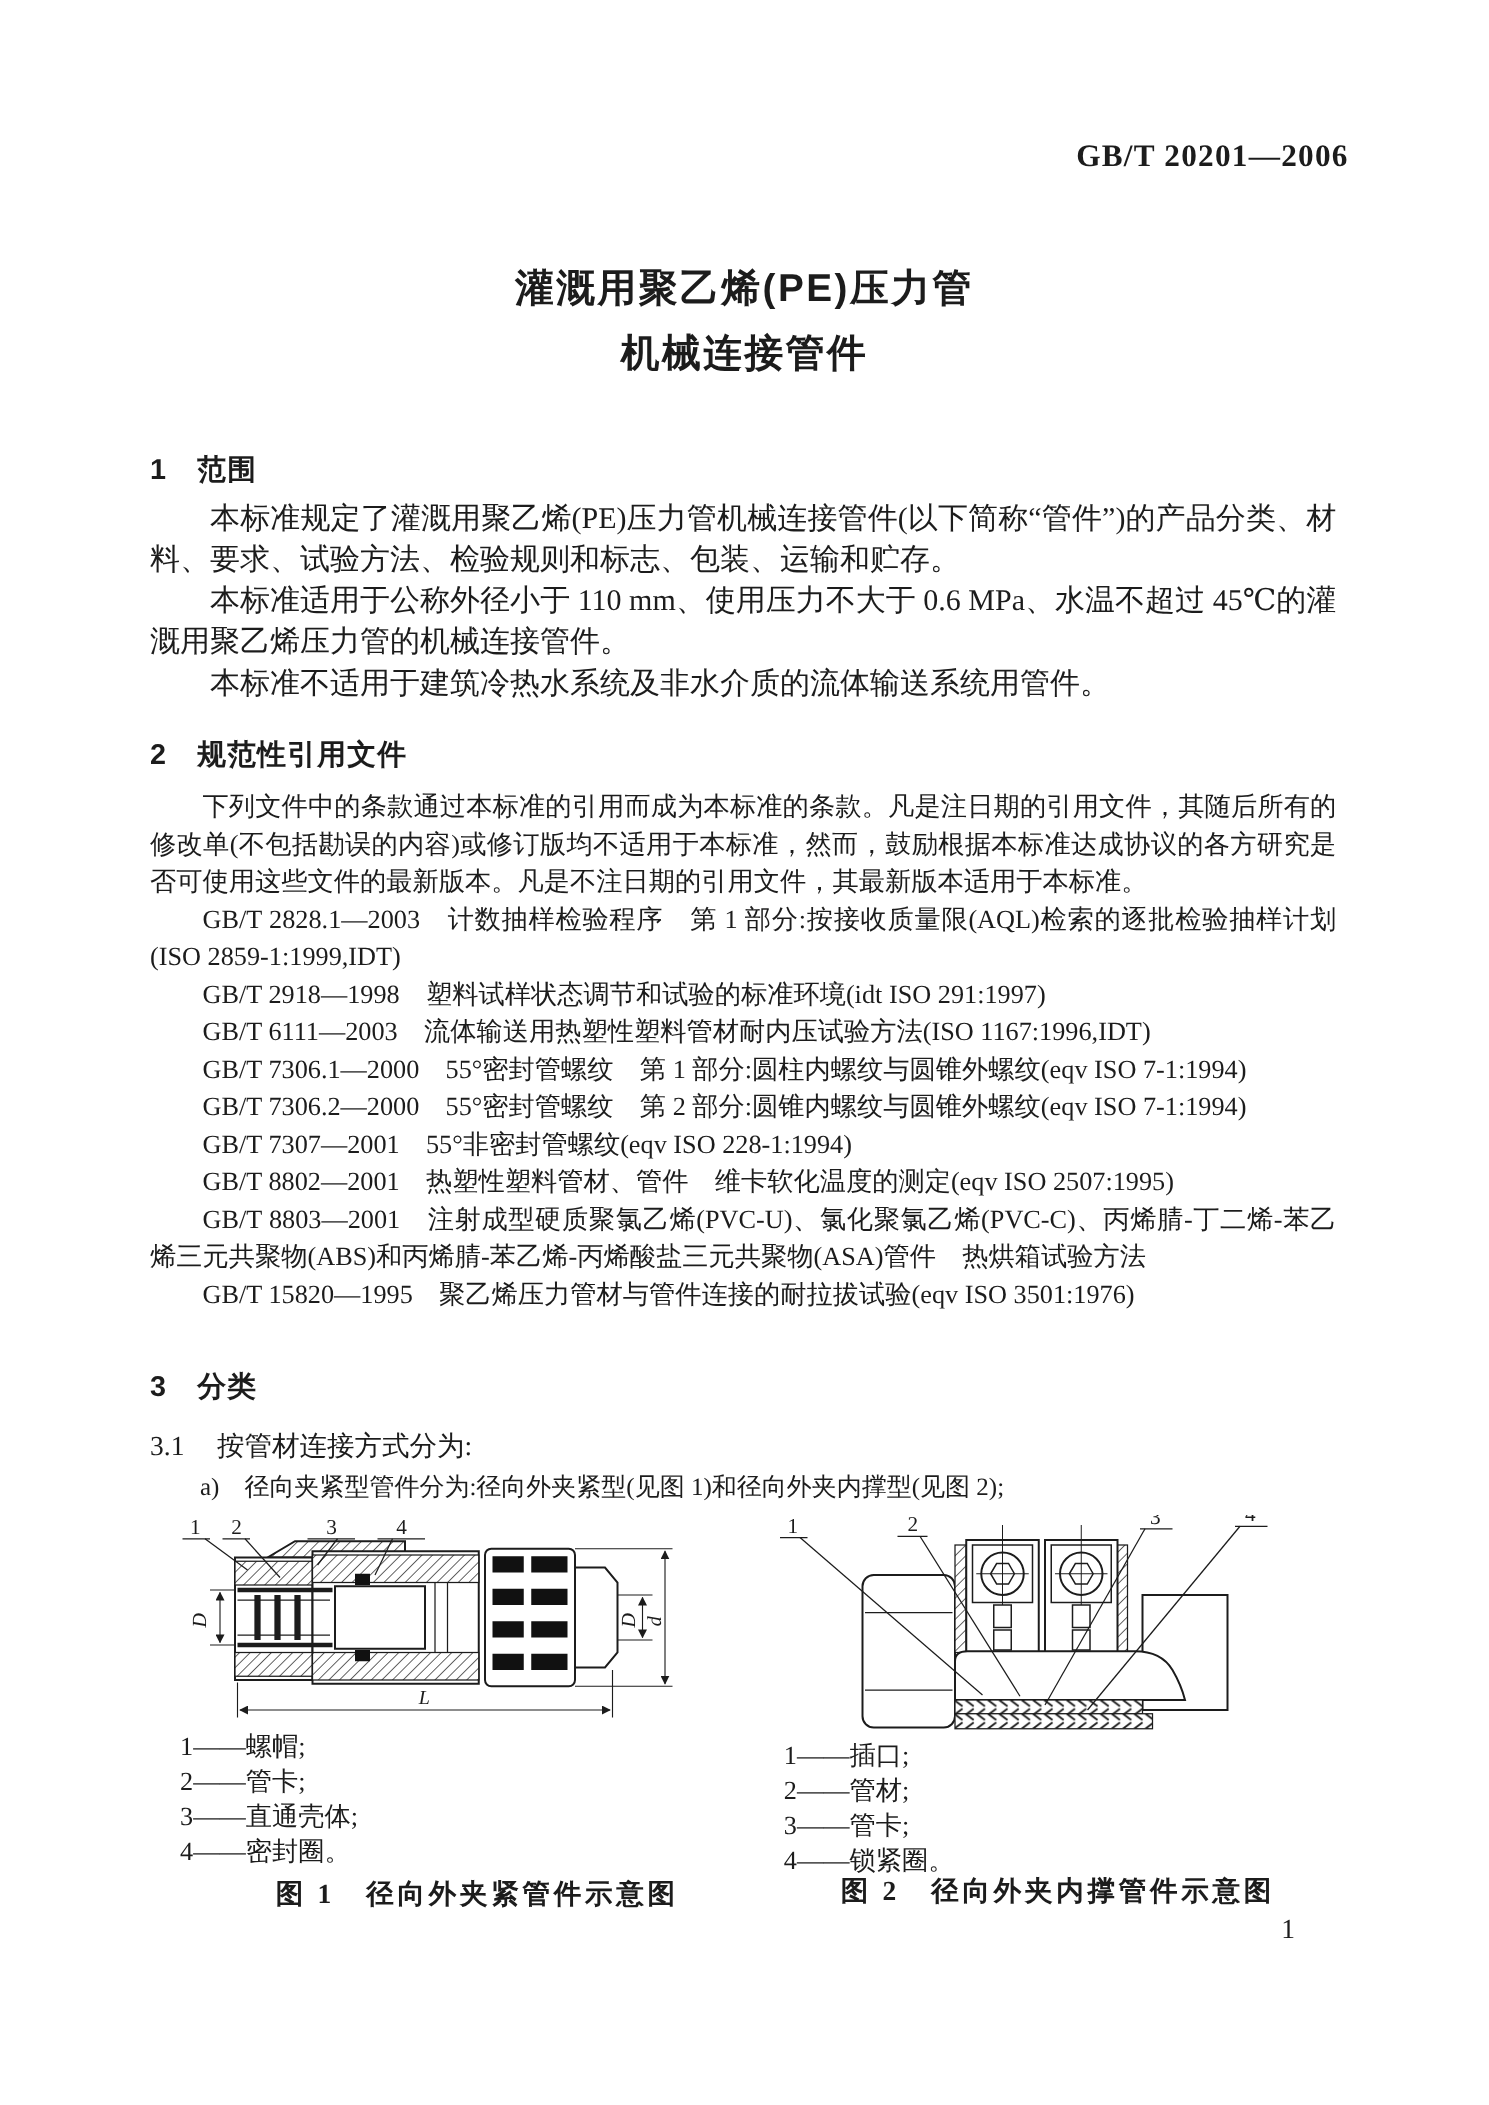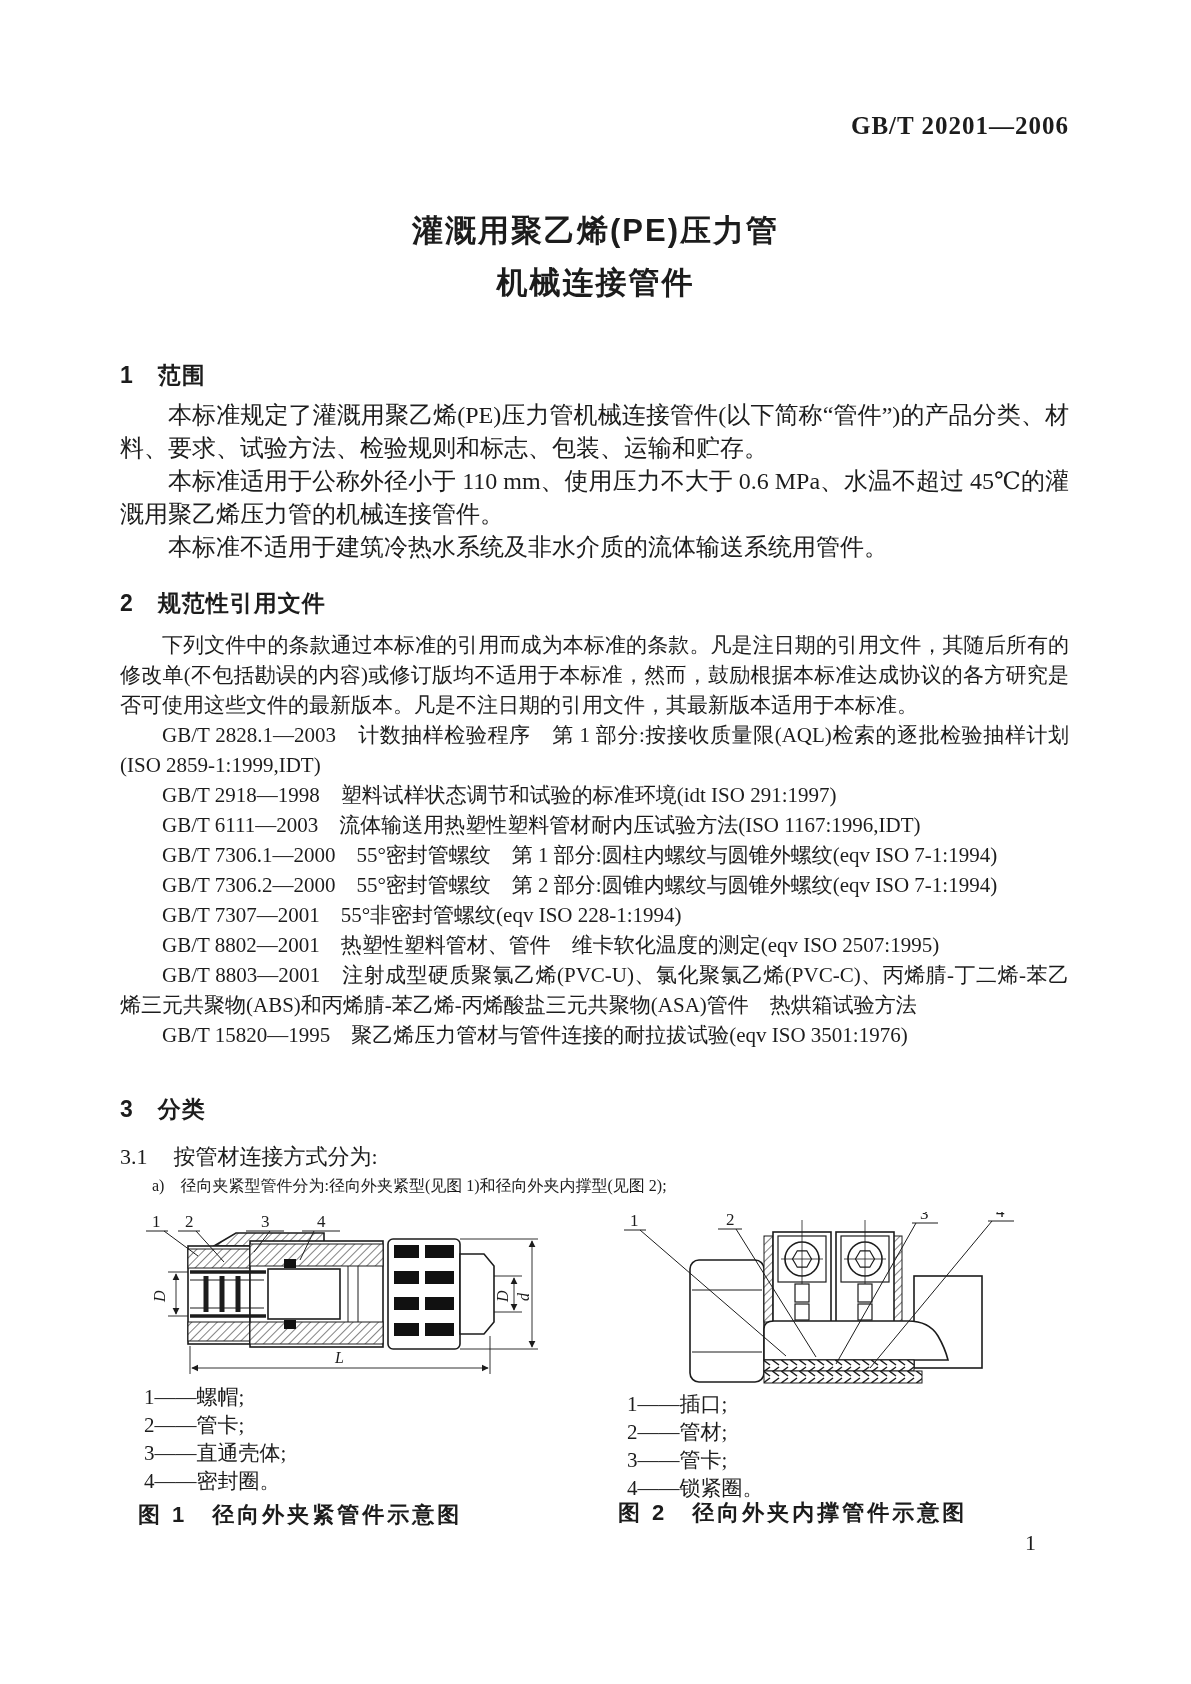--- a/index.html
+++ b/index.html
@@ -3,21 +3,21 @@
 <meta charset="utf-8">
 <style>
   html,body{margin:0;padding:0;background:#ffffff;}
   .page{
     position:relative;width:1191px;height:1684px;background:#ffffff;
     color:#1c1c1c;overflow:hidden;
     font-family:"Liberation Serif","DejaVu Serif",serif;
   }
   .abs{position:absolute;}
   .doc-number{
-    top:112px;right:122px;font-size:25px;font-weight:bold;
+    top:112px;right:112px;font-size:25px;font-weight:bold;
     font-family:"Liberation Serif","DejaVu Serif",serif;letter-spacing:1px;
   }
   .doc-title{
     top:205px;left:0;width:100%;text-align:center;margin:0;
     font-family:"Liberation Sans","DejaVu Sans",sans-serif;
     font-size:31px;font-weight:bold;line-height:52px;letter-spacing:2px;
   }
   .doc-title .t-line{display:block;}
   .sec-head{
     left:120px;margin:0;font-family:"Liberation Sans","DejaVu Sans",sans-serif;
@@ -27,26 +27,26 @@
   .body-block{left:120px;width:949px;}
   .body-block p{
     margin:0;font-size:24px;line-height:33px;text-indent:2em;
     text-align:justify;
   }
   .refs-block p{font-size:21px;line-height:30px;}
   .sub-line{
     left:120px;width:949px;font-size:22px;
   }
   .sub-line .sub-num{font-family:"Liberation Serif","DejaVu Serif",serif;margin-right:26px;}
-  .item-line{left:120px;width:949px;font-size:16px;text-indent:2em;}
+  .item-line{left:120px;width:949px;font-size:20px;text-indent:2em;}
   .figure-svg{display:block;}
   .legend{font-size:21px;line-height:28px;}
   .legend div{white-space:nowrap;}
   .caption{
-    text-align:left;font-family:Liberation Sans, sans-serif;
+    text-align:right;font-family:Liberation Serif, serif;
     font-size:22px;font-weight:bold;letter-spacing:3px;
   }
   .page-num{font-size:22px;}
   svg text.co{font-family:"Liberation Serif","DejaVu Serif",serif;font-size:17px;fill:#1c1c1c;}
   svg text.dim{font-family:"Liberation Serif","DejaVu Serif",serif;font-style:italic;font-size:16px;fill:#1c1c1c;}
 </style>
 </head>
 <body>
 
 <div class="page">

